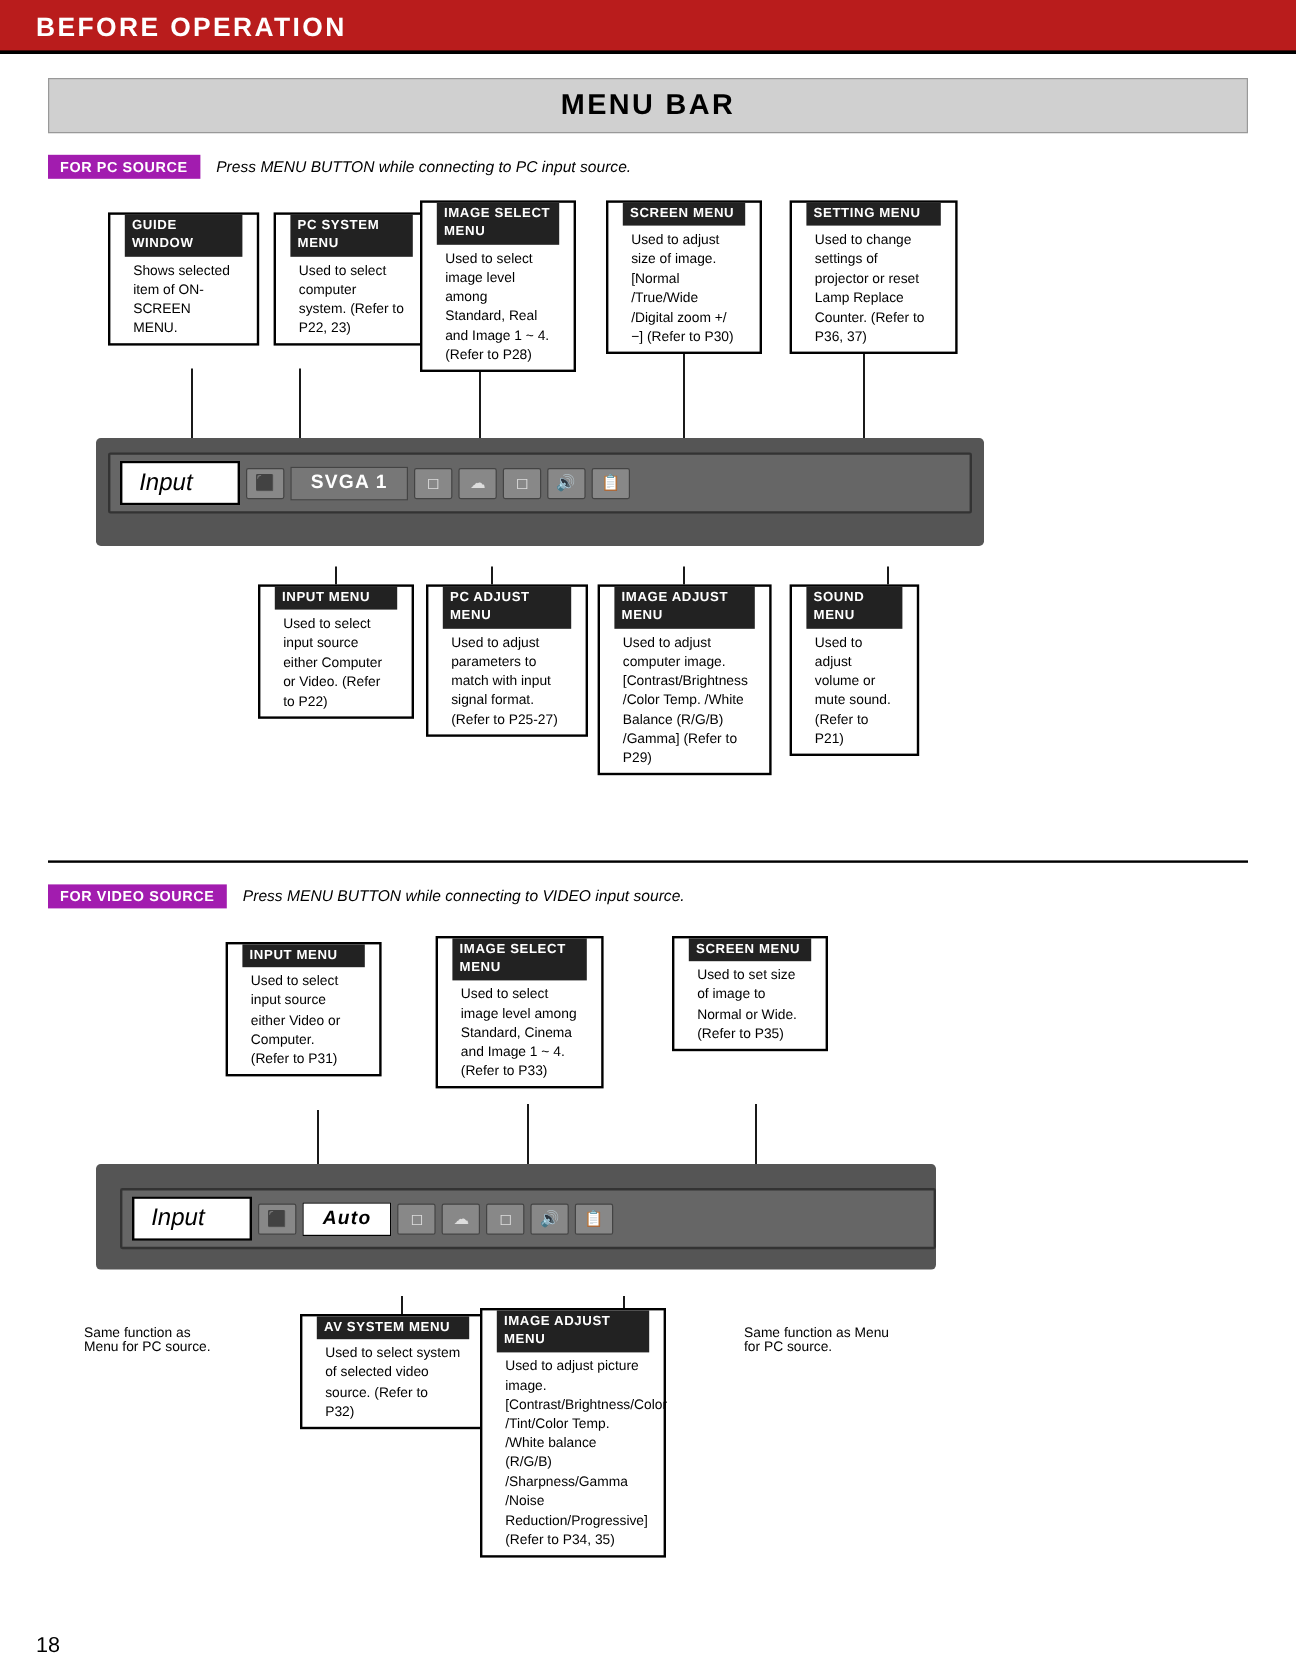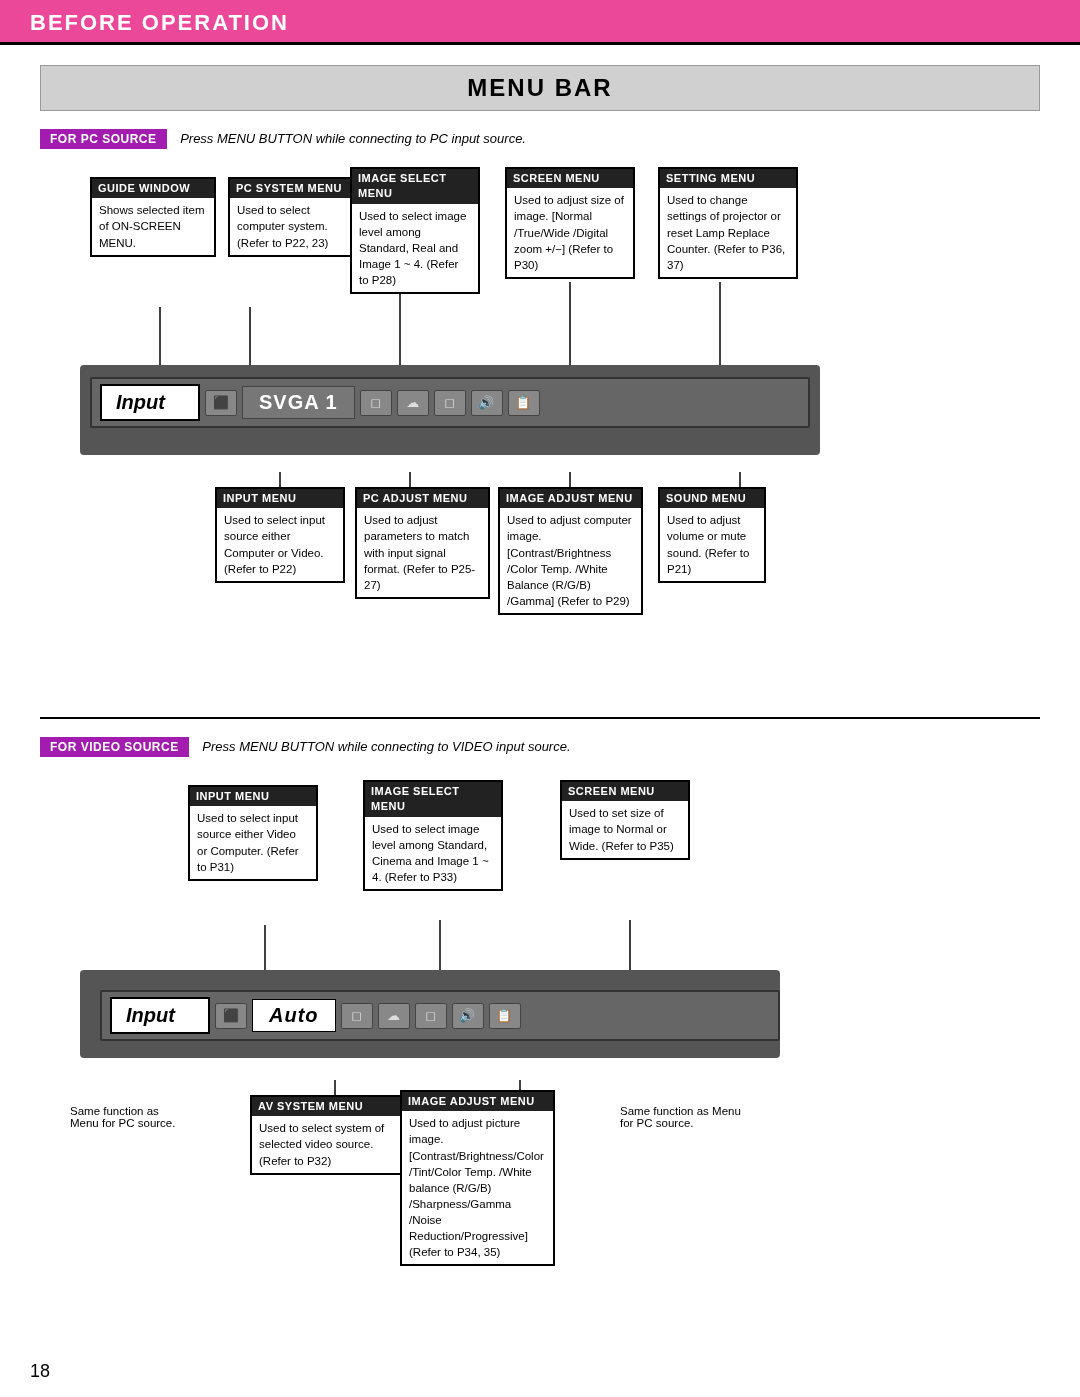--- a/index.html
+++ b/index.html
@@ -8,21 +8,21 @@
       min-height: 1397px;
       background: #fff;
       font-family: Arial, Helvetica, sans-serif;
       font-size: 13px;
       color: #000;
       position: relative;
     }
 
     
     .page-header {
-      background: #ec4899;
+      background: #b91c1c;
       padding: 10px 30px 6px 30px;
       border-bottom: 3px solid #000;
     }
     .page-header h1 {
       color: #fff;
       font-size: 22px;
       font-weight: 900;
       letter-spacing: 2px;
       text-transform: uppercase;
     }
@@ -59,21 +59,21 @@
       display: inline;
       font-size: 13px;
       margin-left: 10px;
       font-style: italic;
     }
 
     
     .anno-box {
       border: 2.5px solid #000;
       background: #fff;
-      padding: 4px 7px;
+      padding: 4px 19px;
       font-size: 11.5px;
       line-height: 1.4;
     }
     .anno-box .anno-title {
       background: #222;
       color: #fff;
       font-weight: 900;
       font-size: 11px;
       padding: 2px 6px;
       margin: -4px -7px 4px -7px;
@@ -150,42 +150,42 @@
       gap: 5px;
       position: absolute;
       left: 60px;
       top: 215px;
       width: 680px;
     }
 
     .bar-input {
       background: #fff;
       font-size: 20px;
-      font-weight: 700;
+      font-weight: 400;
       padding: 5px 14px;
       border: 2px solid #000;
       font-style: italic;
       min-width: 100px;
     }
     .bar-icon {
       background: #888;
       border: 1px solid #444;
       width: 32px;
       height: 26px;
       display: flex;
       align-items: center;
       justify-content: center;
       color: #ddd;
       font-size: 13px;
       border-radius: 2px;
     }
     .bar-mode {
       background: #777;
       color: #fff;
-      font-size: 20px;
+      font-size: 16px;
       font-weight: 900;
       padding: 4px 16px;
       border: 1px solid #444;
       letter-spacing: 1px;
     }
     .bar-bg {
       background: #555;
       position: absolute;
       left: 40px;
       top: 198px;

